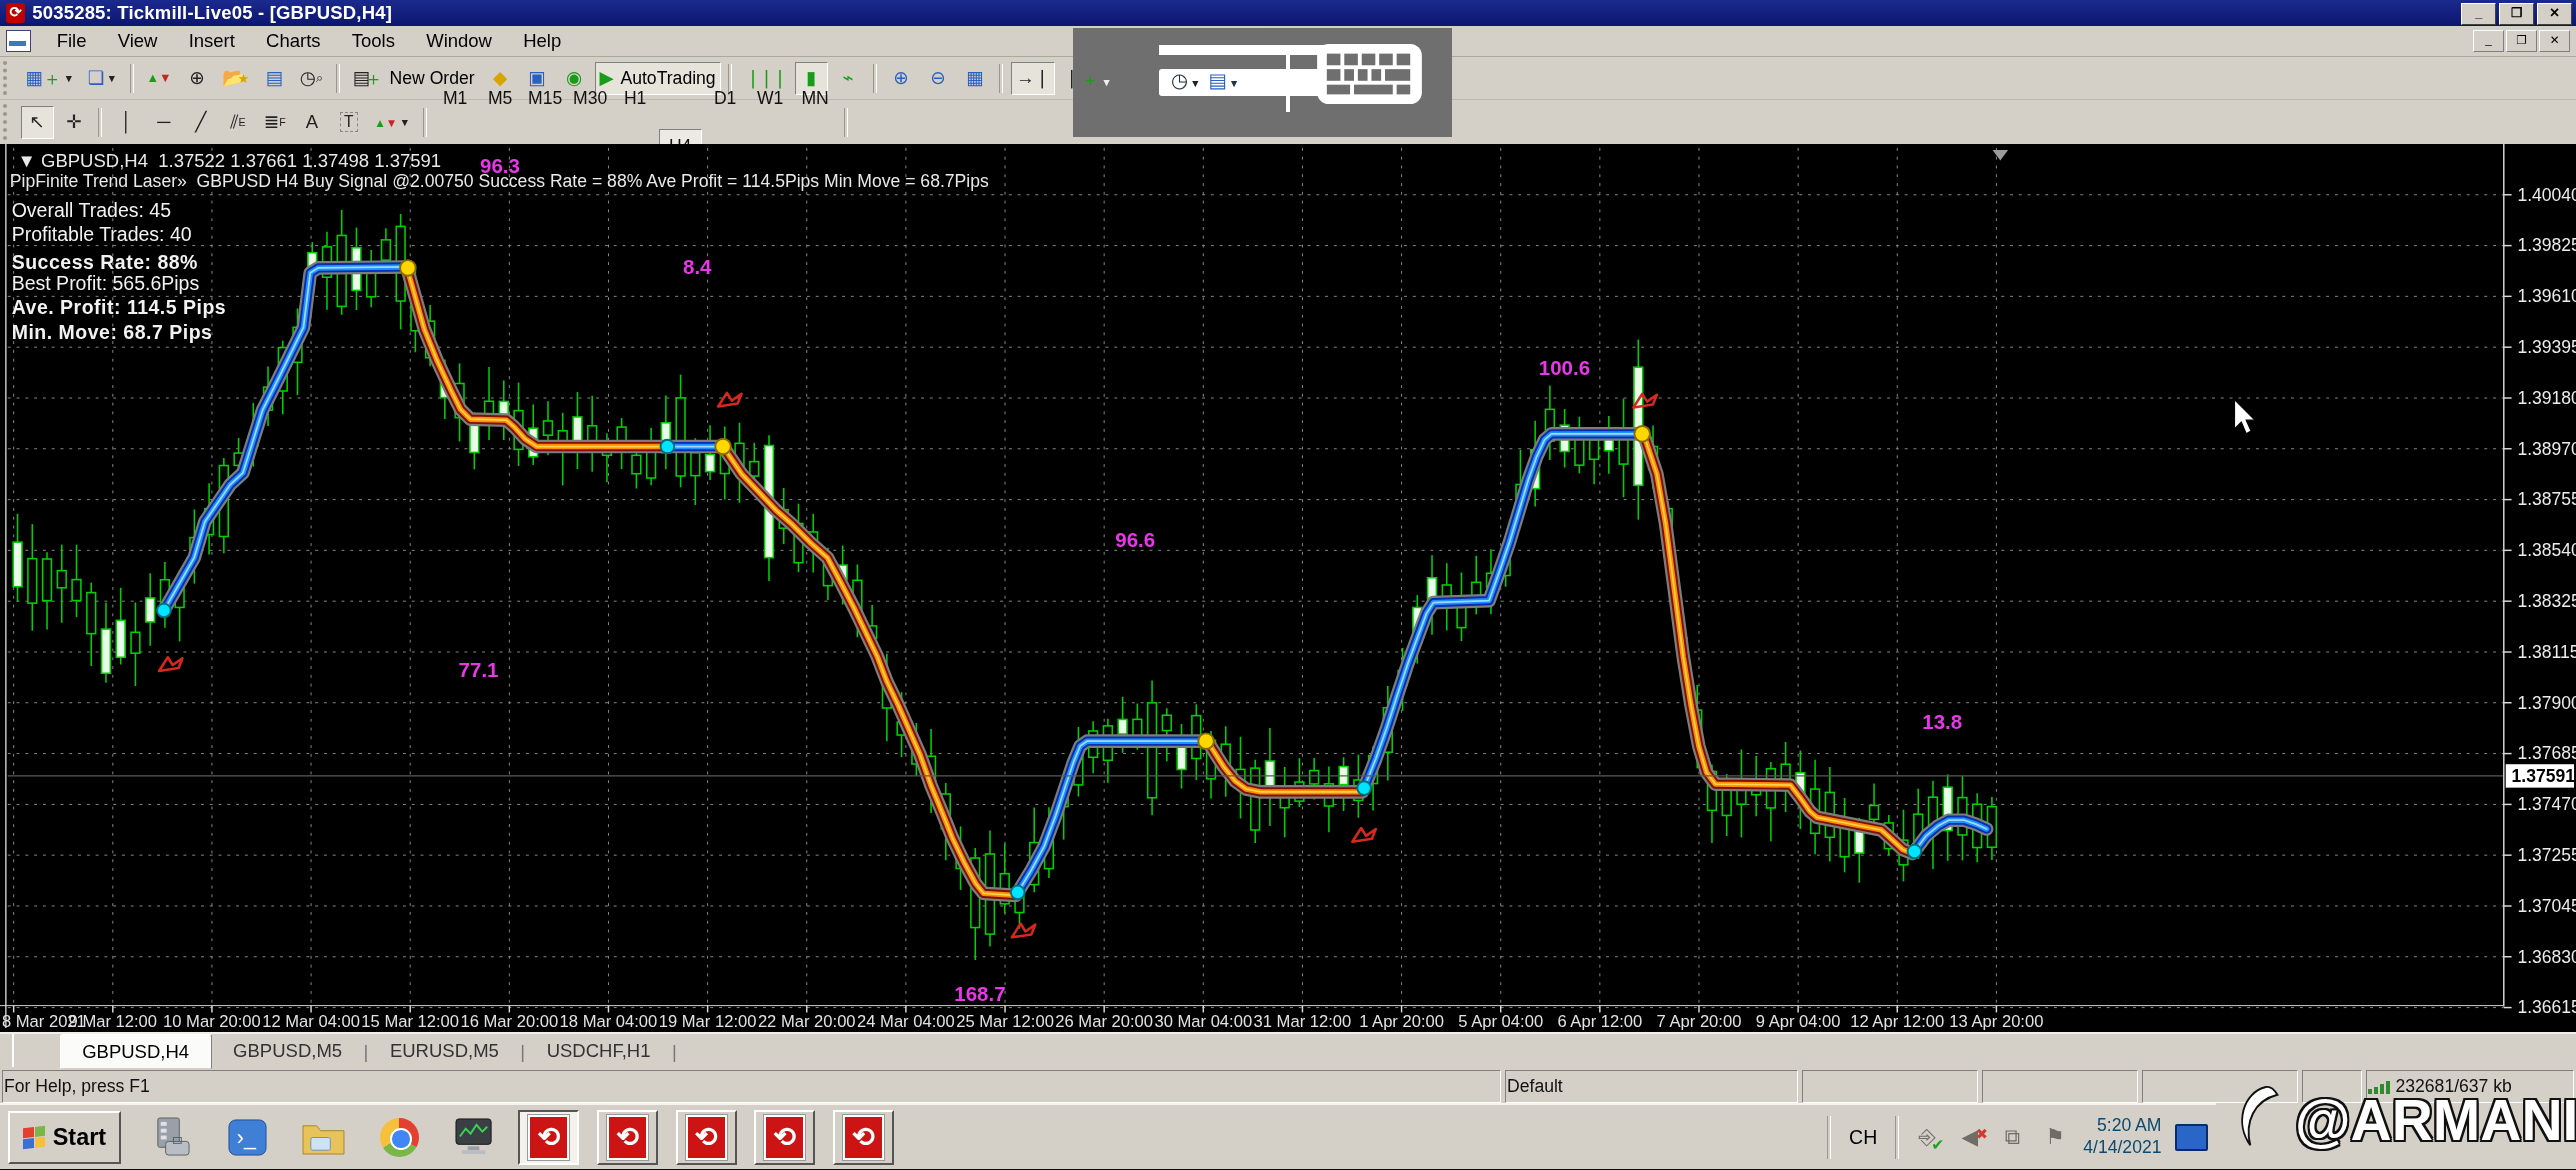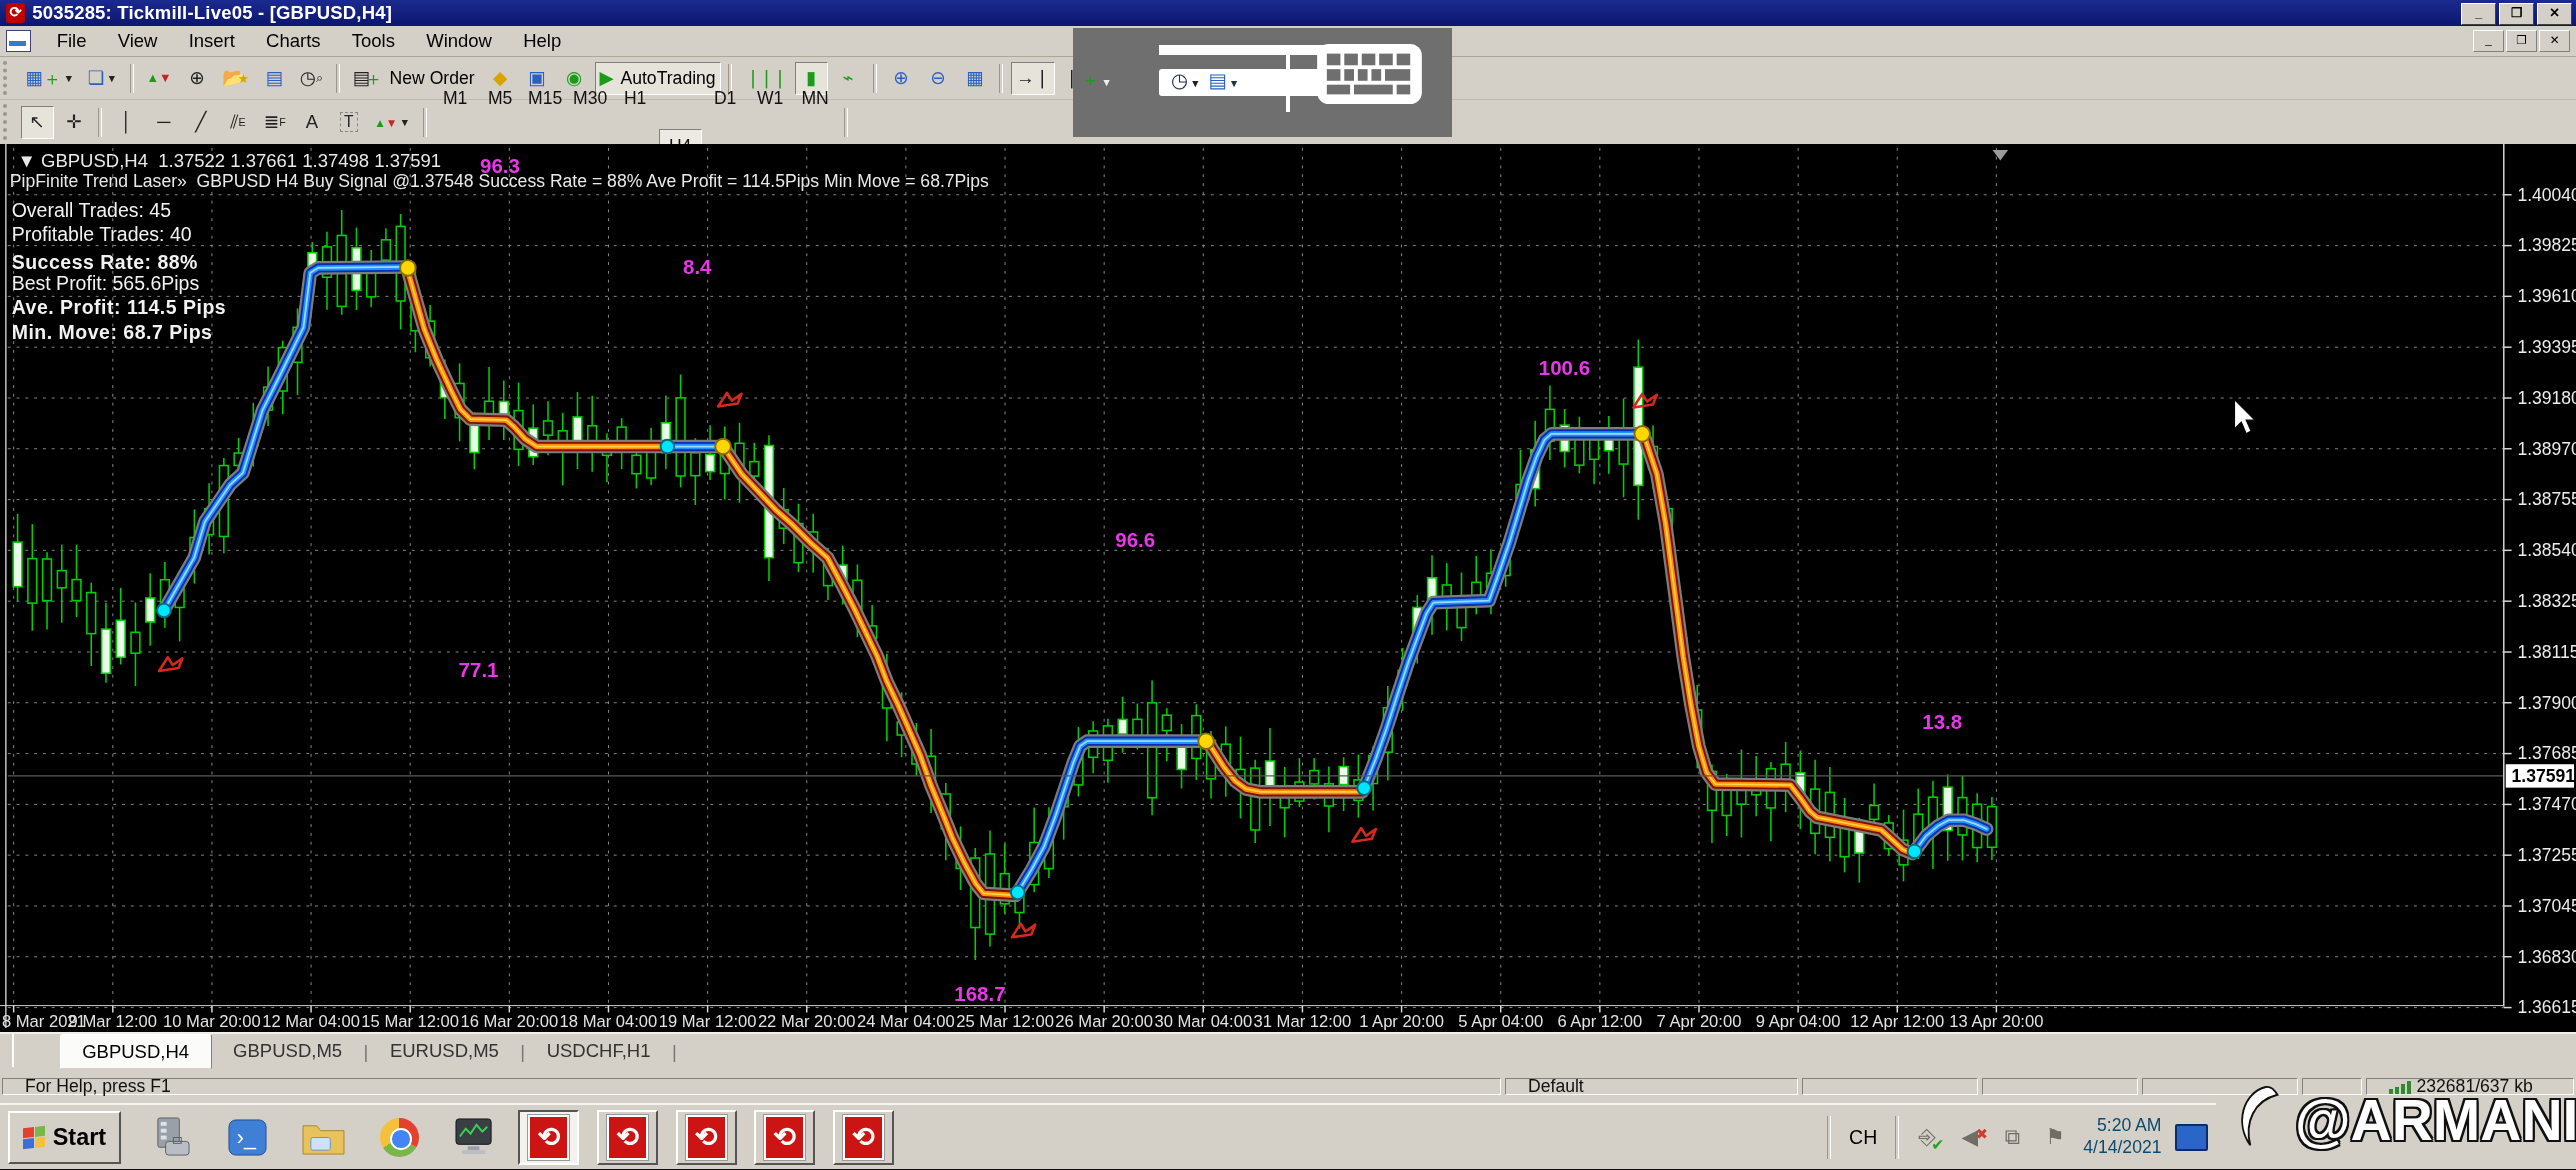--- a/index.html
+++ b/index.html
@@ -52,22 +52,22 @@
   
   .tabbar{position:absolute;left:0;top:1032px;width:2576px;height:39px;background:#d4d0c8;display:flex;
     align-items:flex-start;border-top:2px solid #f2efe9;gap:44px;}
   .tabgutter{width:11.7px;height:33px;border-right:2px solid #fff;margin-right:2px;background:#d4d0c8;}
   .tab{height:33px;display:flex;align-items:center;padding:0 21.5px;font-size:18.5px;color:#333;}
   .tab.active{background:#fbfbf9;border:1px solid;border-color:#fff #808080 #d4d0c8 #fff;font-weight:normal;color:#000;
     border-top-left-radius:2.9px;border-top-right-radius:2.9px;}
   .tabsep{color:#777;align-self:center;font-size:18.5px;}
   
   .statusbar{position:absolute;left:0;top:1071px;width:2576px;height:31px;background:#d4d0c8;display:flex;align-items:center;}
-  .scell{height:17px;margin:0 2px;border:1px solid;border-color:#808080 #fff #fff #808080;display:flex;
-    align-items:center;padding:0 22px;font-size:17.6px;color:#111;box-sizing:border-box;}
+  .scell{height:33px;margin:0 2px;border:1px solid;border-color:#808080 #fff #fff #808080;display:flex;
+    align-items:center;padding:0 1px;font-size:17.6px;color:#111;box-sizing:border-box;}
   .bars-ico{display:flex;align-items:flex-end;gap:2px;height:15.6px;margin-right:5.9px;}
   .bars-ico i{display:block;width:3.9px;background:#2e8b2e;}
   
   .taskbar{position:absolute;left:0;top:1103px;width:2216px;height:64px;background:#d4d0c8;border-top:2px solid #f5f3ee;
     display:flex;align-items:center;}
   .taskbar::after{content:"";position:absolute;left:0;top:64px;width:2576px;height:3.9px;background:#0a0a0a;}
   .startbtn{width:109px;height:49px;margin-left:7.8px;background:#d4d0c8;border:2px solid;border-color:#fff #555 #555 #fff;
     display:flex;align-items:center;justify-content:center;gap:7.8px;font-size:23.4px;font-weight:bold;color:#000;}
   .winflag{display:grid;grid-template-columns:10.7px 10.7px;grid-template-rows:9.8px 9.8px;gap:1px;transform:skewY(-6deg);}
   .winflag i{display:block;}
@@ -704,21 +704,21 @@
         <text x="1741.2" y="905" fill="#e2e2e2" font-size="17" text-anchor="middle" font-family="Liberation Sans">7 Apr 20:00</text>
         <line x1="1842.8" y1="883" x2="1842.8" y2="890" stroke="#d9d9d9" stroke-width="1.5"></line>
         <text x="1842.8" y="905" fill="#e2e2e2" font-size="17" text-anchor="middle" font-family="Liberation Sans">9 Apr 04:00</text>
         <line x1="1944.4" y1="883" x2="1944.4" y2="890" stroke="#d9d9d9" stroke-width="1.5"></line>
         <text x="1944.4" y="905" fill="#e2e2e2" font-size="17" text-anchor="middle" font-family="Liberation Sans">12 Apr 12:00</text>
         <line x1="2046.0" y1="883" x2="2046.0" y2="890" stroke="#d9d9d9" stroke-width="1.5"></line>
         <text x="2046.0" y="905" fill="#e2e2e2" font-size="17" text-anchor="middle" font-family="Liberation Sans">13 Apr 20:00</text>
         <polygon points="2290,262 2290,292 2297,285 2302,297 2307,294 2302,283 2311,283" fill="#fff" stroke="#000" stroke-width="1.2"></polygon>
       </svg>
     <div class="chart-text" style="left:17.6px;top:5.9px">▼ GBPUSD,H4  1.37522 1.37661 1.37498 1.37591</div>
-    <div class="chart-text" style="left:9.8px;top:27px;font-size:17.6px">PipFinite Trend Laser»  GBPUSD H4 Buy Signal @1.37548 Success Rate = 88% Ave Profit = 114.5Pips Min Move = 68.7Pips</div>
+    <div class="chart-text" style="left:9.8px;top:27px;font-size:17.6px">PipFinite Trend Laser»  GBPUSD H4 Buy Signal @2.00750 Success Rate = 88% Ave Profit = 114.5Pips Min Move = 68.7Pips</div>
     <div id="stats-block">
         <div class="stats-line" style="top: 55px;">Overall Trades: 45</div>
         <div class="stats-line" style="top: 79px;">Profitable Trades: 40</div>
         <div class="stats-line bold" style="top: 107px;">Success Rate: 88%</div>
         <div class="stats-line" style="top: 128px;">Best Profit: 565.6Pips</div>
         <div class="stats-line bold" style="top: 152px;">Ave. Profit: 114.5 Pips</div>
         <div class="stats-line bold" style="top: 177px;">Min. Move: 68.7 Pips</div>
       </div>
   </div>
 

